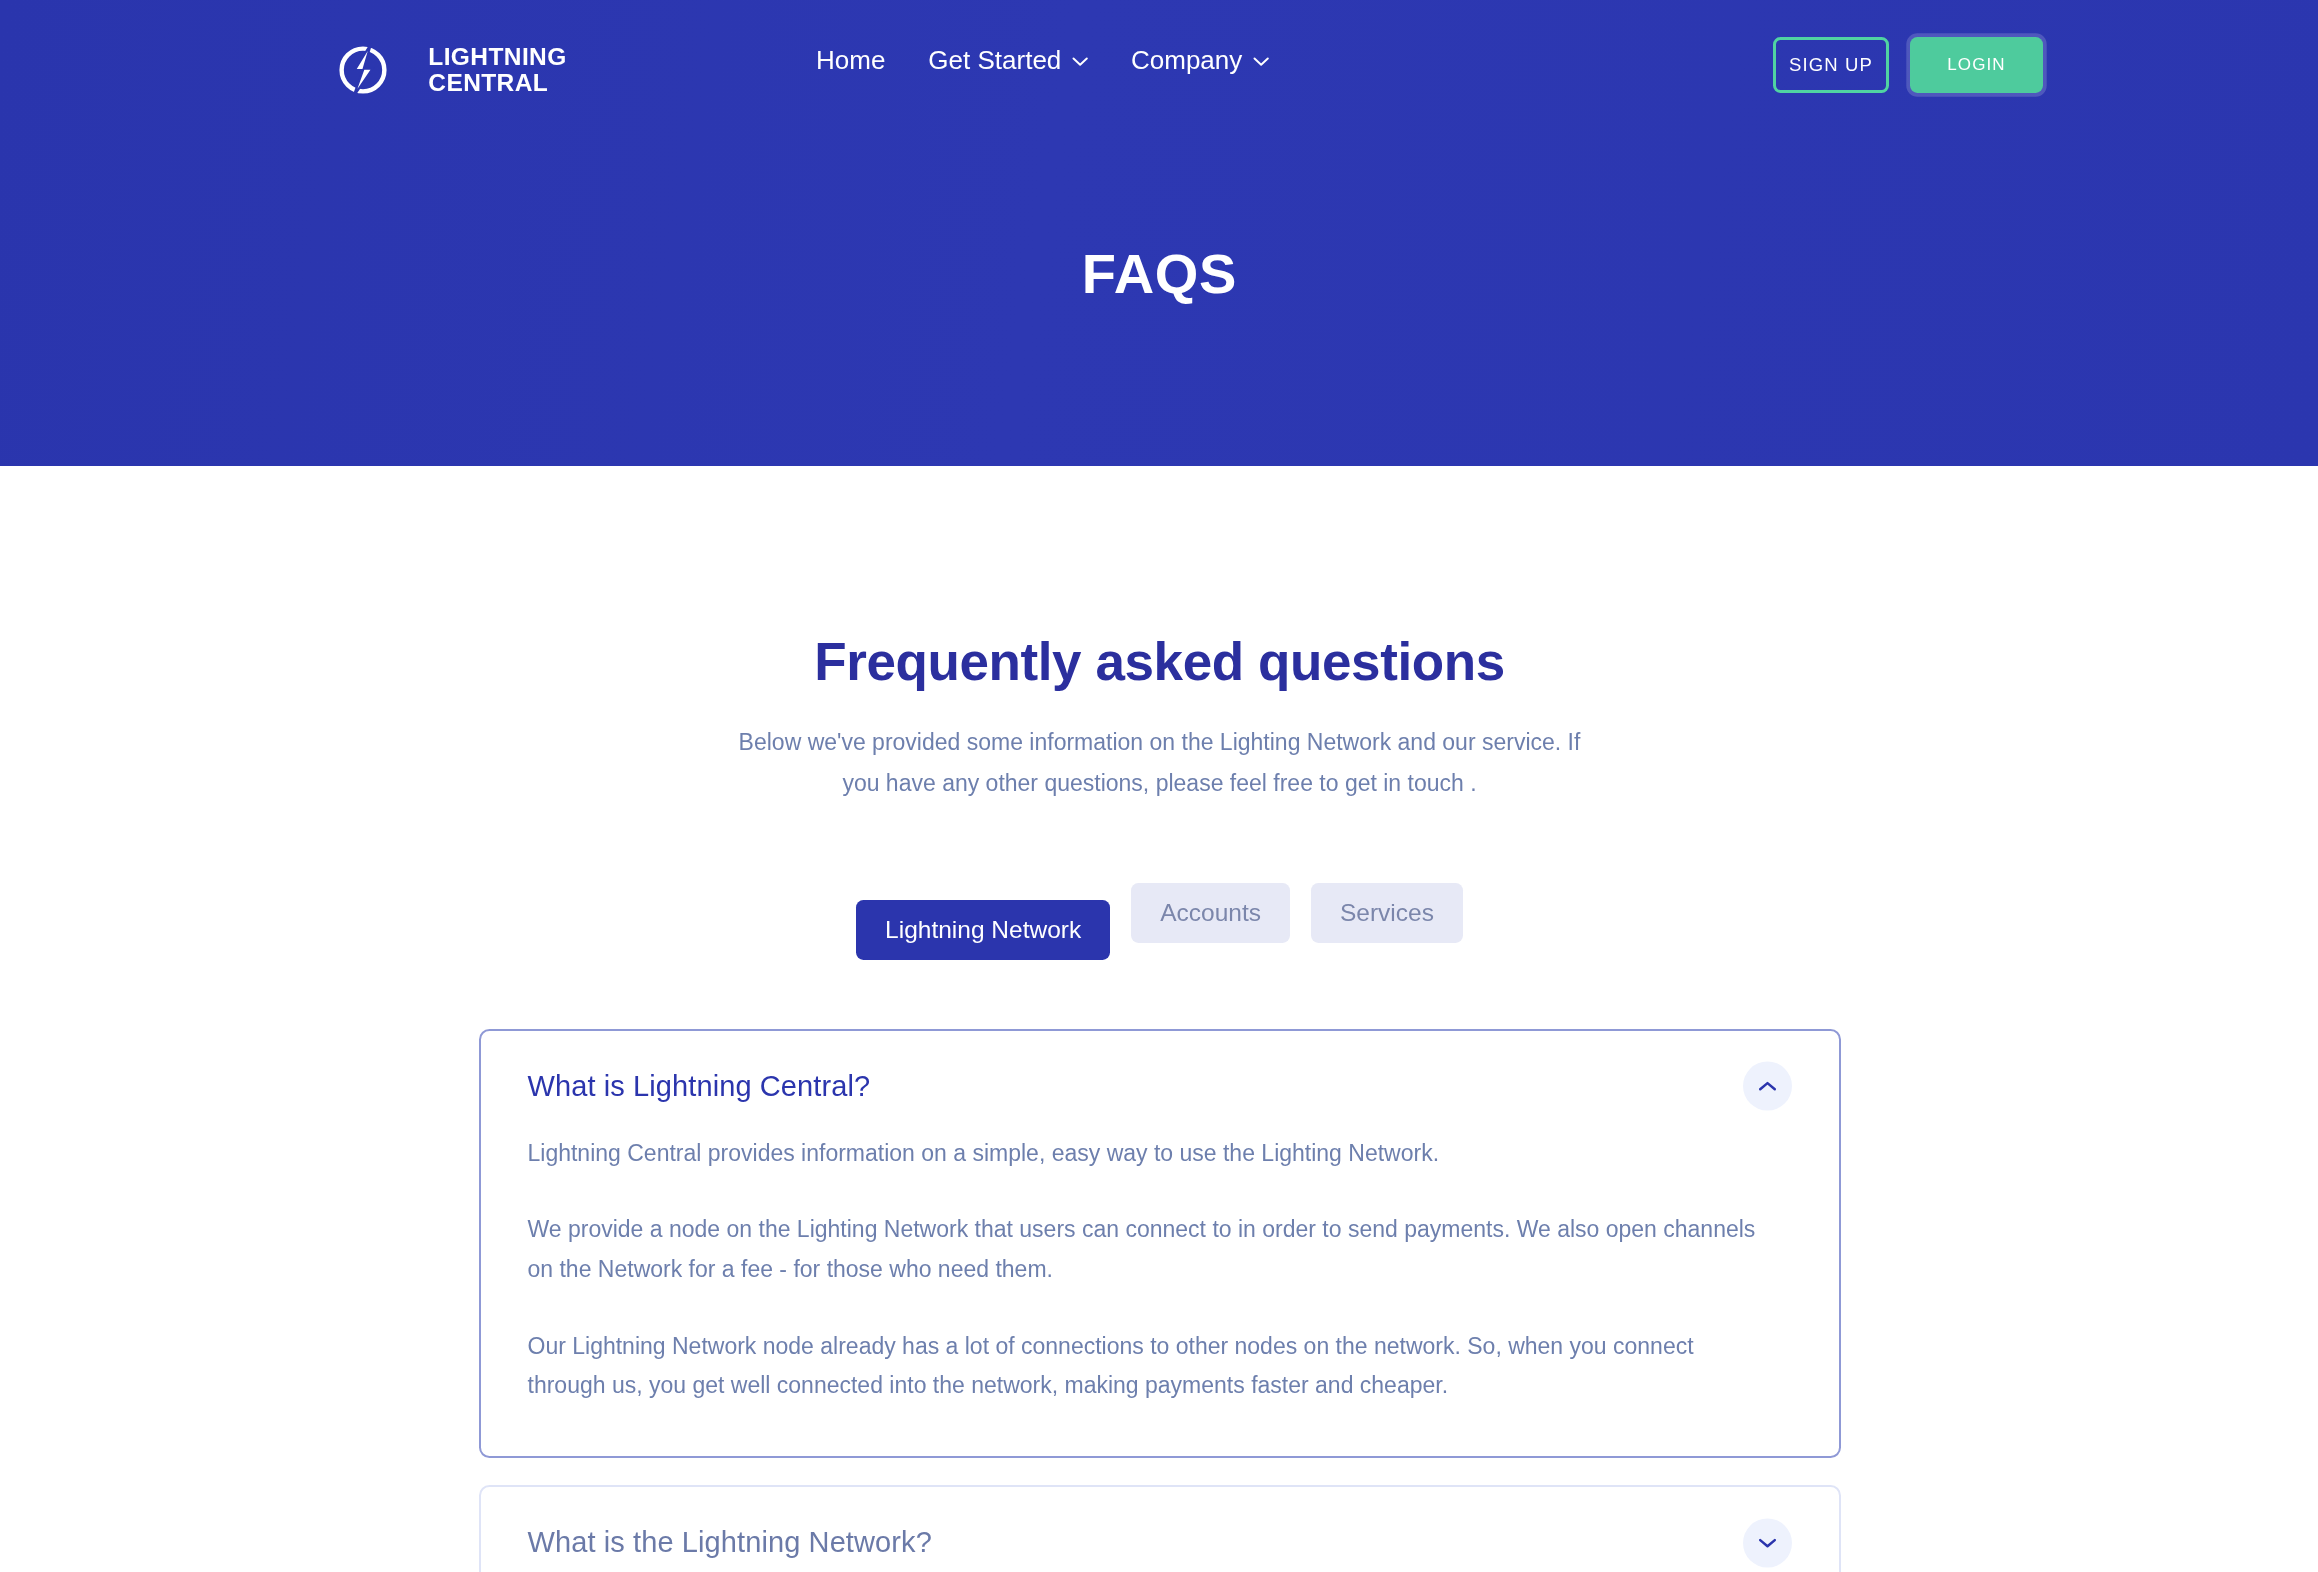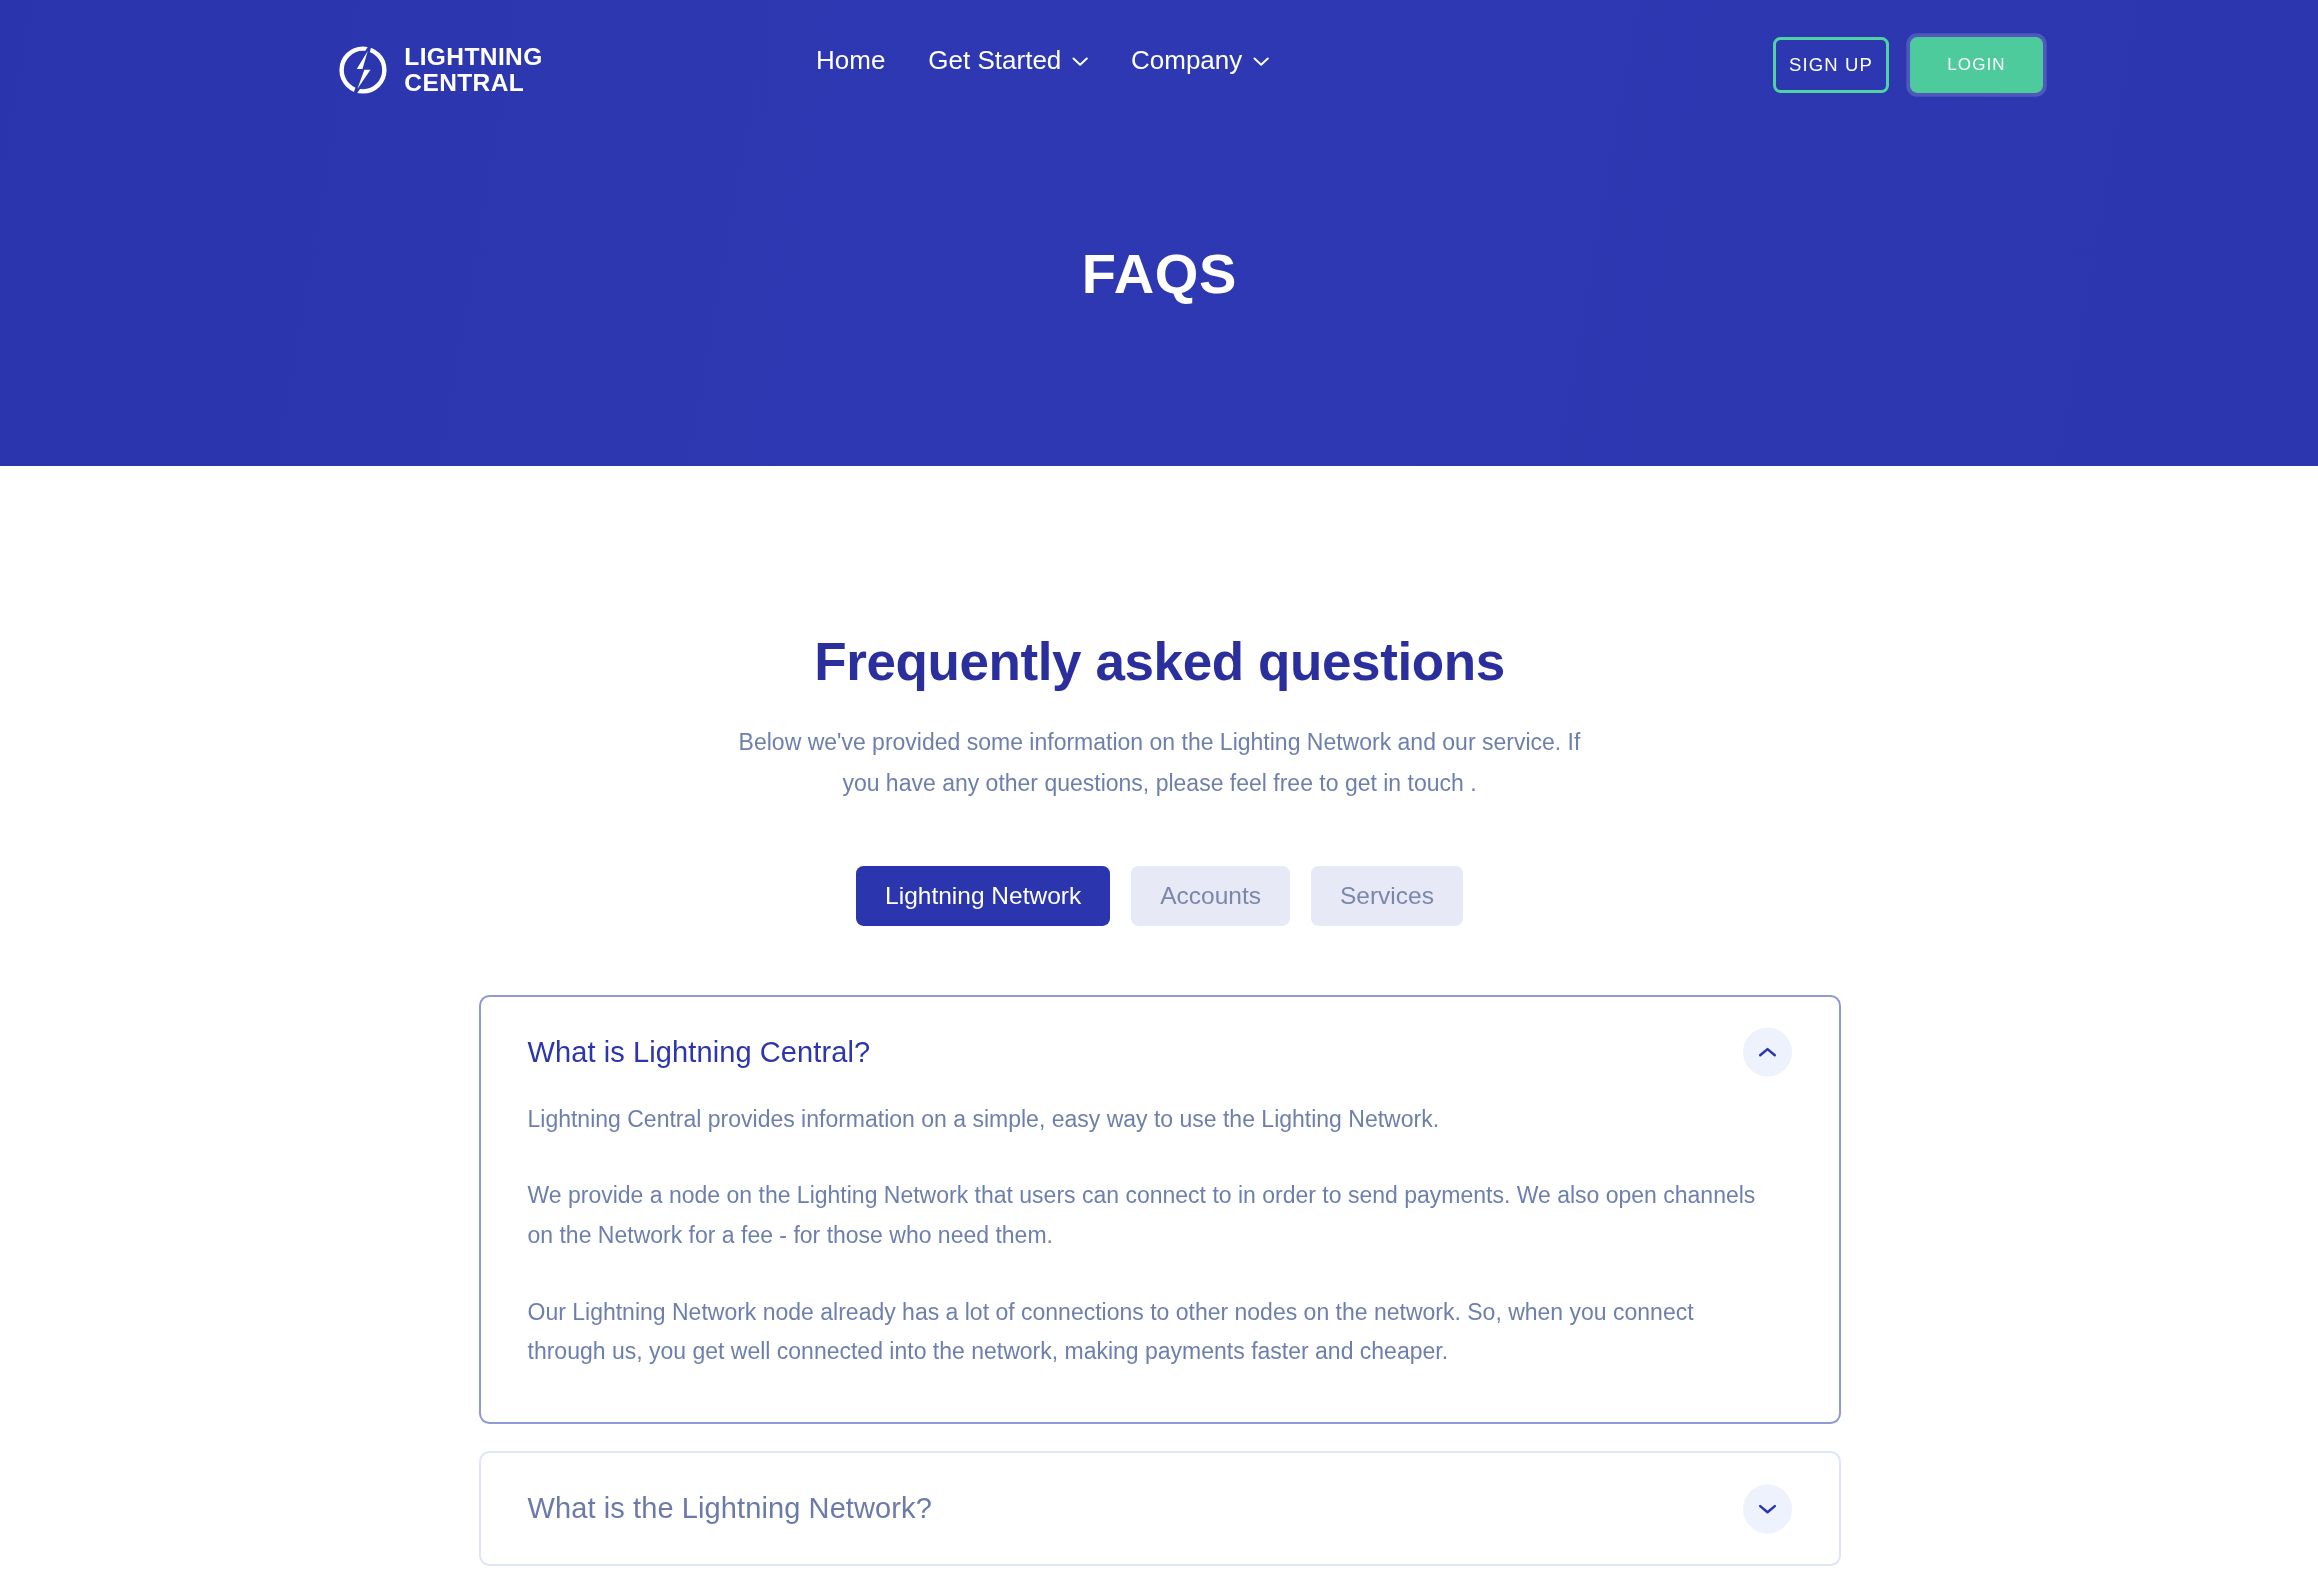--- a/index.html
+++ b/index.html
@@ -43,20 +43,21 @@
     flex: 0 0 56px;
     display: block;
   }
   .logo-text {
     color: #ffffff;
     font-size: 24.5px;
     font-weight: bold;
     line-height: 1.07;
     letter-spacing: 0.4px;
     white-space: pre-line;
+    margin-left: 24px;
   }
 
   
   .nav-links {
     position: absolute;
     left: 816px;
     top: 47px;
     display: flex;
     align-items: center;
     gap: 43px;
@@ -172,20 +173,21 @@
     align-items: center;
     justify-content: center;
     cursor: pointer;
     background: #e7e9f6;
     color: #7b86ab;
     white-space: nowrap;
   }
   .tab.active {
     background: #2b35ad;
     color: #ffffff;
+    margin-top: 34px;
   }
 
   
   .faq-list {
     margin: 69px auto 0;
     width: 1362px;
   }
   .faq-card {
     background: #ffffff;
     border: 2.2px solid #dfe4f7;

